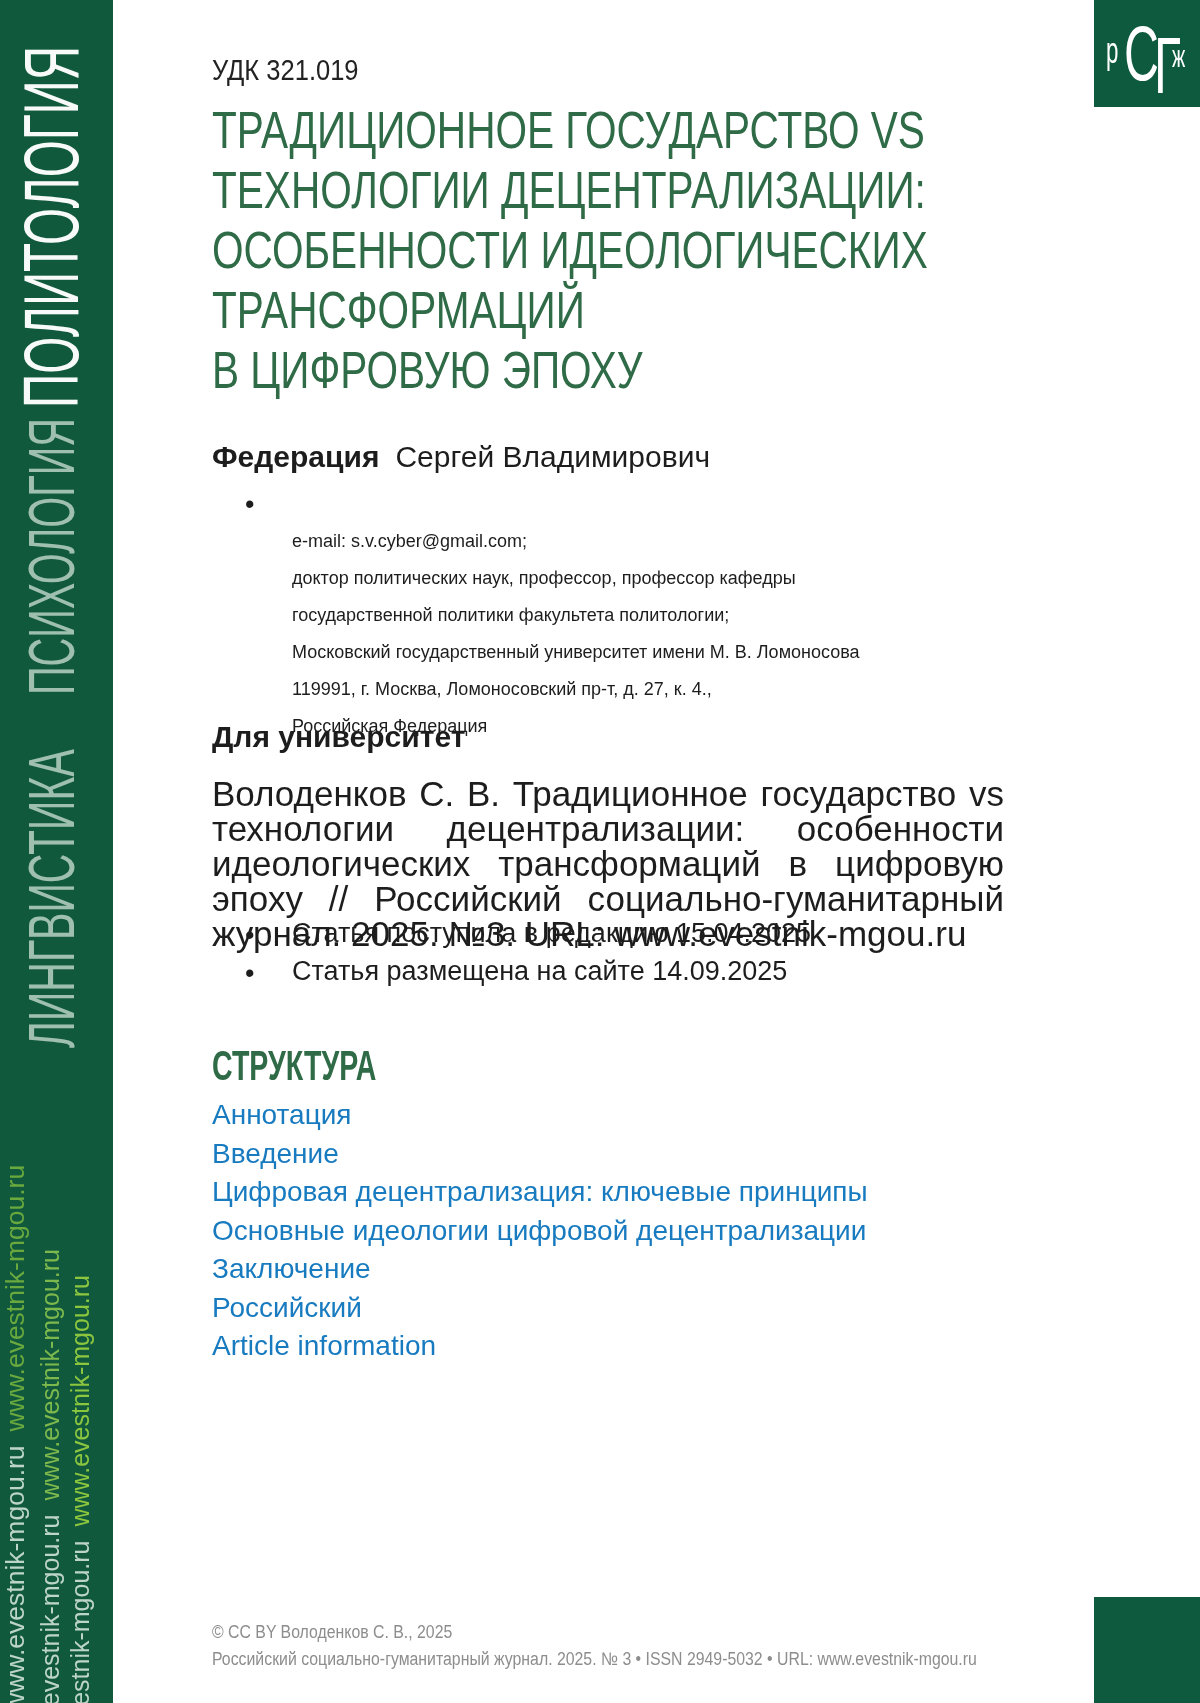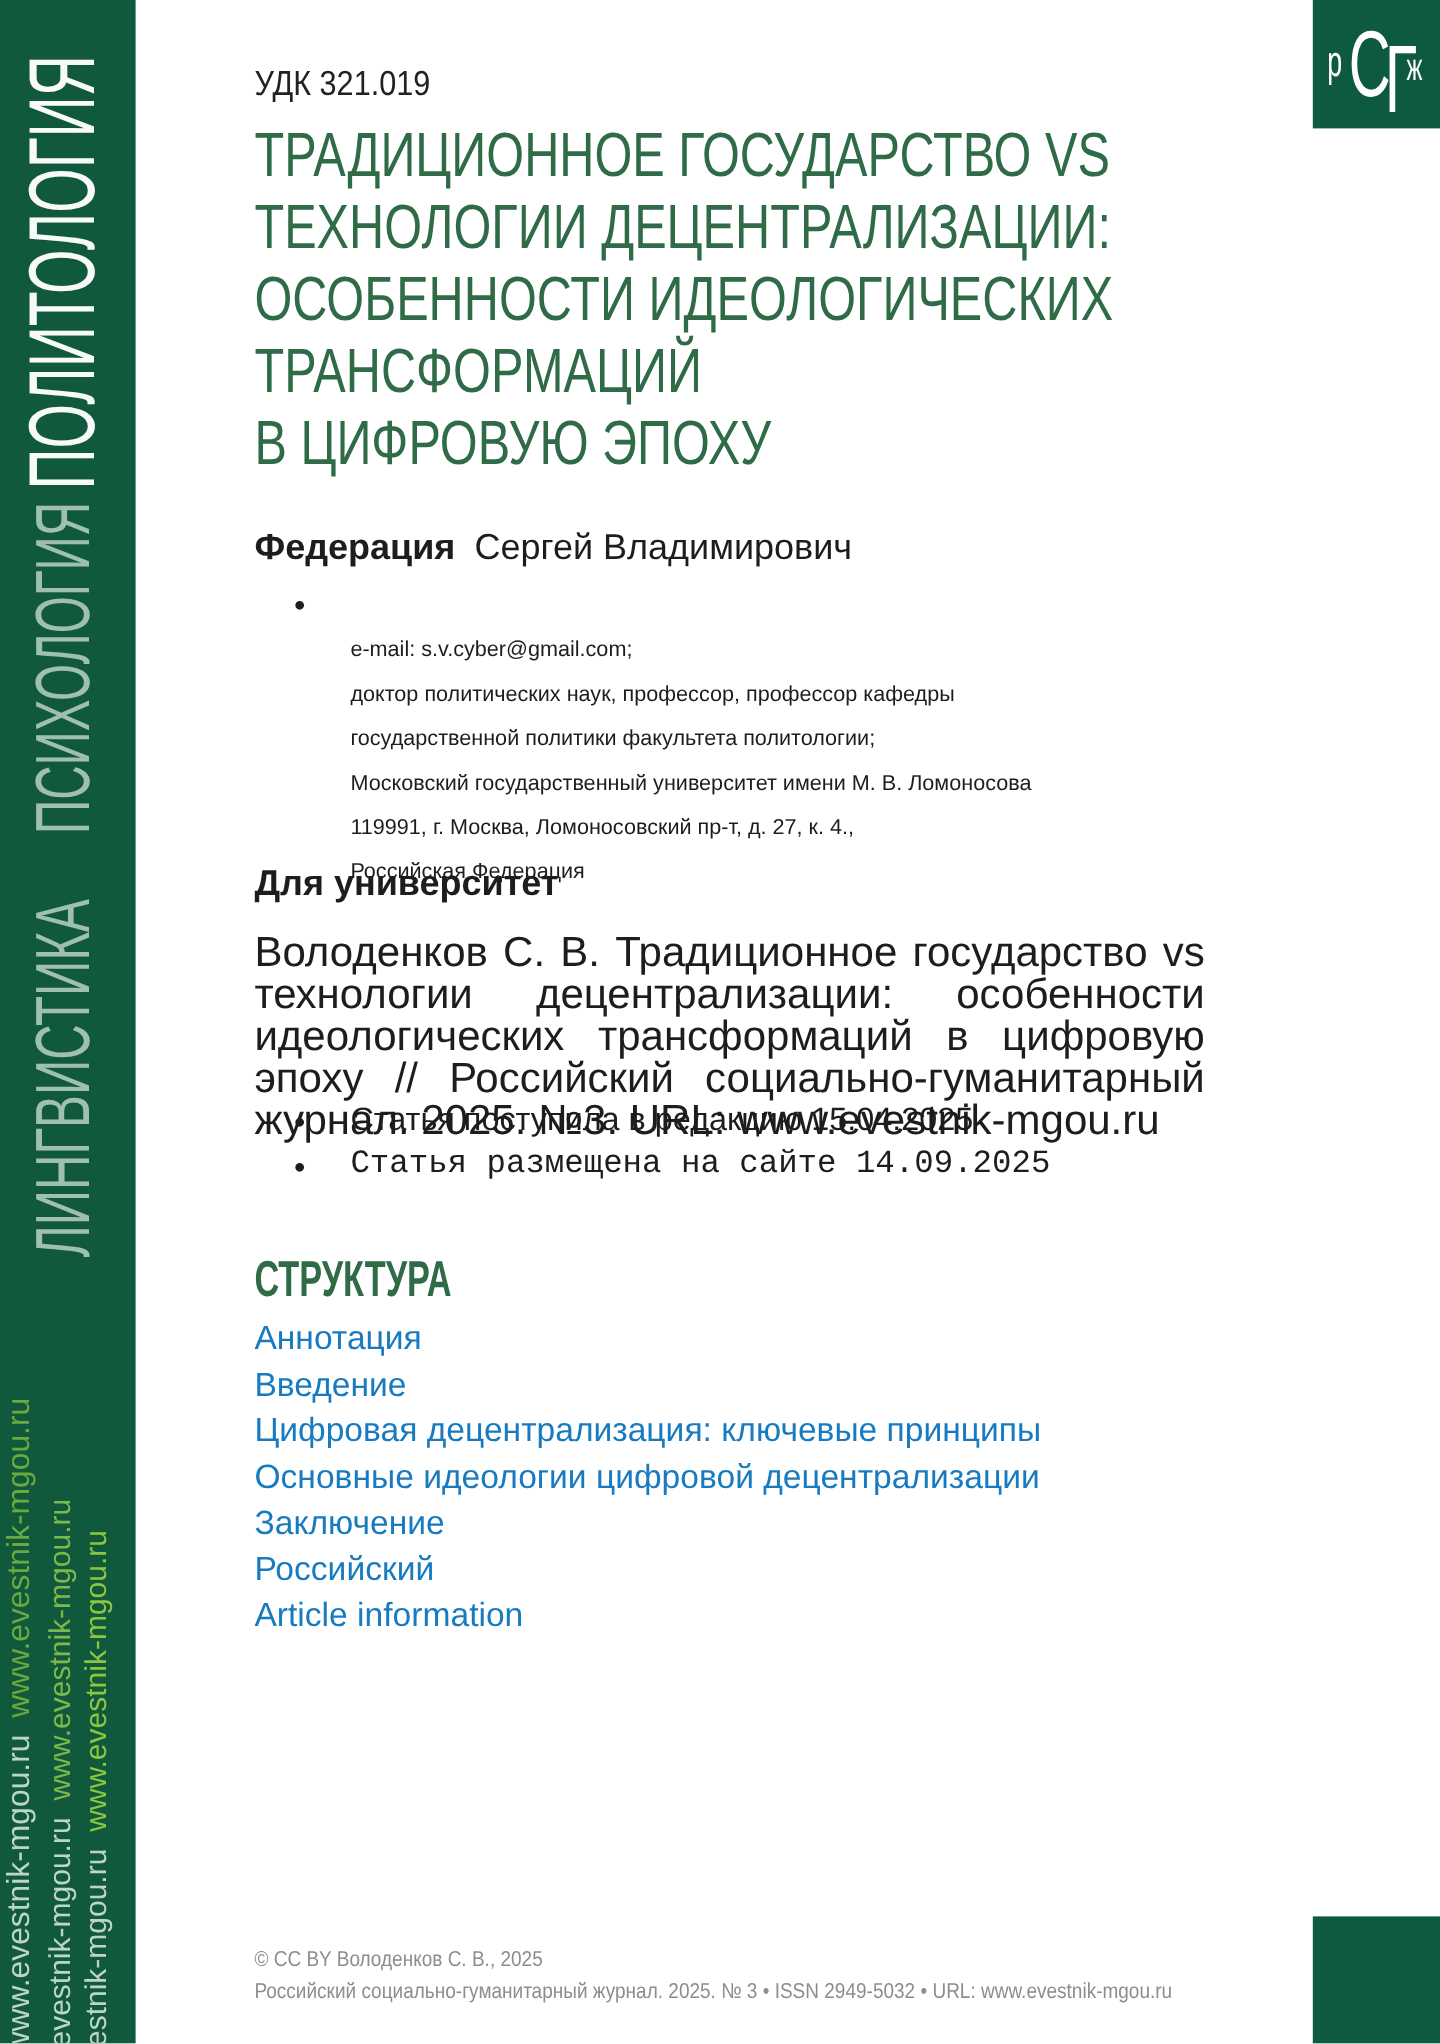--- a/index.html
+++ b/index.html
@@ -53,21 +53,21 @@
 
   .bullet-dot{font-size:27px;color:#1d1d1d;}
   .dot1{left:245px;top:489px;}
   .dot2{left:245px;top:920px;}
   .dot3{left:245px;top:958px;}
 
   .details{left:292px;top:487px;width:740px;font-size:18px;line-height:37px;margin-top:36px;}
   .cit-head{left:212px;top:720px;font-size:30px;font-weight:700;}
   .cit-text{left:212px;top:776px;width:792px;font-size:35px;line-height:35px;text-align:justify;}
   .received{left:292px;top:918px;font-size:27px;white-space:nowrap;}
-  .published{left:292px;top:956px;font-size:27px;white-space:nowrap;font-family:Liberation Mono, monospace;}
+  .published{left:292px;top:956px;font-size:27px;white-space:nowrap;}
 
   .structure-head{
     left:212px;top:1042px;font-size:42px;font-weight:700;color:#2e6b46;
     transform-origin:0 0;transform:scaleX(0.68);white-space:nowrap;
   }
   .links{left:212px;top:1096px;width:820px;font-size:28px;line-height:38.5px;color:#187bc0;}
   .links .link{display:block;cursor:pointer;white-space:nowrap;}
 
   .footer{color:#8d8d8d;transform-origin:0 0;transform:scaleX(0.88);white-space:nowrap;}
   .f1{left:212px;top:1622px;font-size:18px;}

